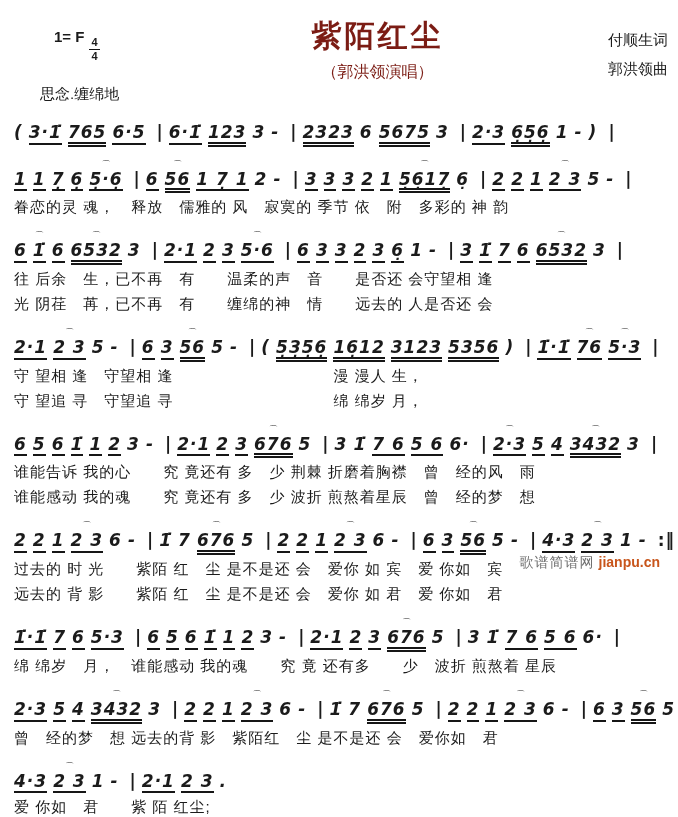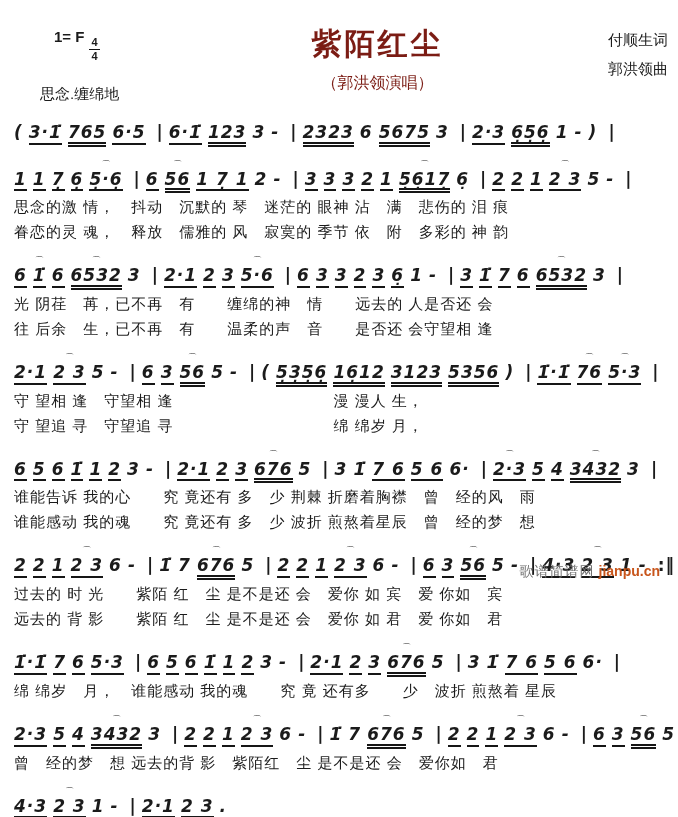--- a/index.html
+++ b/index.html
@@ -8,37 +8,37 @@
 
   
   .header{display:flex;align-items:flex-start;}
   .h-left{width:165px;padding-top:12px;}
   .key-row{font-size:15px;font-weight:bold;padding-left:40px;white-space:nowrap;}
   .time-sig{display:inline-flex;flex-direction:column;align-items:center;font-size:11px;font-weight:bold;line-height:1;vertical-align:-4px;margin-left:5px;}
   .time-sig .tt{border-bottom:1px solid #111;padding:0 2px 1px;}
   .time-sig .tb{padding-top:1px;}
   .mood{font-size:15px;margin-top:23px;padding-left:26px;white-space:nowrap;}
   .h-center{flex:1;text-align:center;}
-  .title{margin:8px;font-size:30px;font-weight:bold;color:#7b1c14;letter-spacing:3px;}
+  .title{margin:0;font-size:30px;font-weight:bold;color:#7b1c14;letter-spacing:3px;}
   .subtitle{font-size:16px;color:#7b1c14;margin-top:5px;}
   .h-right{width:92px;text-align:right;font-size:15px;padding-top:10px;line-height:1.9;white-space:nowrap;}
 
   
   #score{margin-top:8px;}
   .system{margin-bottom:12px;}
   .notes{display:flex;align-items:baseline;padding-top:11px;font-style:italic;font-weight:bold;font-size:17px;font-family:"DejaVu Sans",sans-serif;white-space:nowrap;}
   .tk{position:relative;display:inline-block;margin-right:6px;letter-spacing:1px;white-space:pre;line-height:1.1;}
   .tk.bar{margin:0 5px;font-style:normal;}
   .u1{border-bottom:2px solid #161616;padding-bottom:1px;}
   .u2{border-bottom:5px double #161616;}
   .arc{position:absolute;top:-11px;left:50%;transform:translateX(-50%);font-size:10px;font-style:normal;font-weight:normal;letter-spacing:0;}
   .lyr{font-size:15px;line-height:23px;letter-spacing:1px;white-space:pre;margin-top:2px;}
 
   
-  .footer{position:absolute;right:18px;bottom:10px;font-size:14px;white-space:nowrap;margin-left:8px;}
+  .footer{position:absolute;right:18px;bottom:19px;font-size:14px;white-space:nowrap;margin-left:8px;}
   .footer .site{color:#6f6f6f;letter-spacing:1px;}
   .footer .url{color:#c8551b;font-weight:bold;margin-left:4px;}
 </style>
 </head>
 <body>
 
 <div class="page">
   <div class="header">
     <div class="h-left">
       <div class="key-row">
@@ -108,21 +108,20 @@
           <span class="tk">6̣</span>
           <span class="tk bar">|</span>
           <span class="tk u1">2</span>
           <span class="tk u1">2</span>
           <span class="tk u1">1</span>
           <span class="tk u1">2 3<span class="arc">⌒</span></span>
           <span class="tk">5</span>
           <span class="tk">-</span>
           <span class="tk bar">|</span>
         </div>
-        <div class="lyr">思念的激 情，　抖动　沉默的 琴　迷茫的 眼神 沾　满　悲伤的 泪 痕</div>
         <div class="lyr">眷恋的灵 魂，　释放　儒雅的 风　寂寞的 季节 依　附　多彩的 神 韵</div>
       </div>
       <div class="system">
         <div class="notes">
           <span class="tk u1">6</span>
           <span class="tk u1">1̇<span class="arc">⌒</span></span>
           <span class="tk u1">6</span>
           <span class="tk u2">6532<span class="arc">⌒</span></span>
           <span class="tk">3</span>
           <span class="tk bar">|</span>
@@ -141,22 +140,22 @@
           <span class="tk">-</span>
           <span class="tk bar">|</span>
           <span class="tk u1">3</span>
           <span class="tk u1">1̇</span>
           <span class="tk u1">7</span>
           <span class="tk u1">6</span>
           <span class="tk u2">6532<span class="arc">⌒</span></span>
           <span class="tk">3</span>
           <span class="tk bar">|</span>
         </div>
+        <div class="lyr">往 后余　生，已不再　有　　温柔的声　音　　是否还 会守望相 逢</div>
         <div class="lyr">光 阴荏　苒，已不再　有　　缠绵的神　情　　远去的 人是否还 会</div>
-        <div class="lyr">往 后余　生，已不再　有　　温柔的声　音　　是否还 会守望相 逢</div>
       </div>
       <div class="system">
         <div class="notes">
           <span class="tk u1">2·1</span>
           <span class="tk u1">2 3<span class="arc">⌒</span></span>
           <span class="tk">5</span>
           <span class="tk">-</span>
           <span class="tk bar">|</span>
           <span class="tk u1">6</span>
           <span class="tk u1">3</span>

